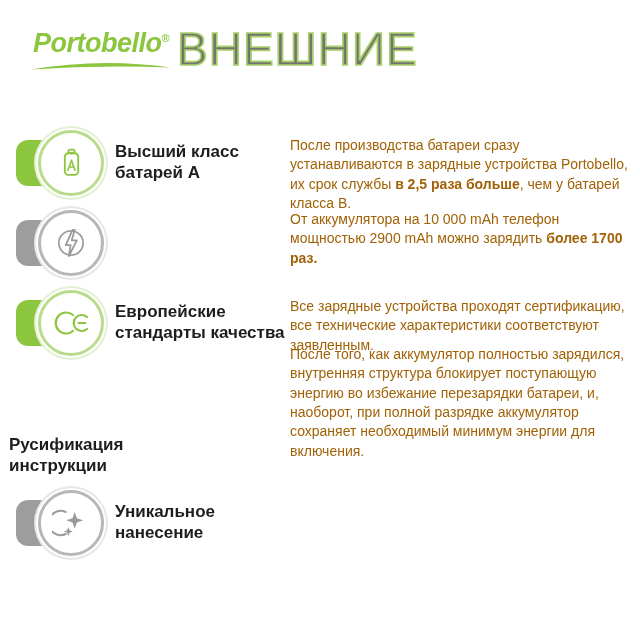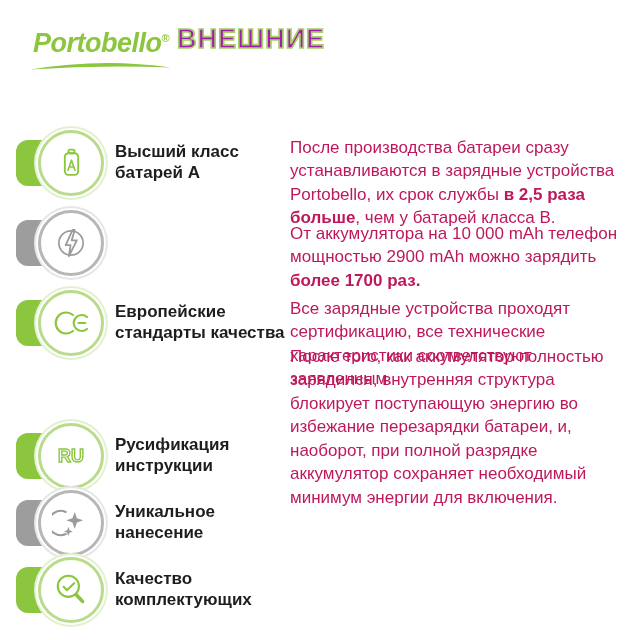--- a/index.html
+++ b/index.html
@@ -6,36 +6,36 @@
   .page{
     position:relative;width:640px;height:640px;background:#ffffff;overflow:hidden;
     font-family:"Liberation Sans",sans-serif;color:#1d1d1b;
   }
   
   .logo{position:absolute;left:28px;top:30px;width:146px;text-align:center;}
   .logo-text{color:#8cc63f;font-size:27px;font-weight:bold;font-style:italic;letter-spacing:-0.5px;line-height:1;}
   .logo-reg{font-size:11px;vertical-align:super;font-style:normal;}
   .logo-swoosh{display:block;margin:2px auto 0 auto;}
   .heading{position:absolute;left:177px;top:26px;
-    font-size:27px;font-weight:700;letter-spacing:1px;line-height:1.03;
-    color:#a21caf;-webkit-text-stroke:1.7px #a8d168;text-stroke:1.7px #a8d168;
+    font-size:46px;font-weight:400;letter-spacing:1px;line-height:1.03;
+    color:#737373;-webkit-text-stroke:1.7px #a8d168;text-stroke:1.7px #a8d168;
     white-space:nowrap;}
   
   .row{position:absolute;left:9px;display:flex;align-items:center;height:66px;width:300px;}
   .badge{position:relative;width:106px;height:66px;flex:none;}
   .tab{position:absolute;left:7px;top:10px;width:58px;height:46px;border-radius:12px;}
   .green .tab{background:#8cc63f;}
   .gray  .tab{background:#9d9d9d;}
   .circle{position:absolute;left:29px;top:0;width:60px;height:60px;border-radius:50%;
     background:#fff;border:3px solid;display:flex;align-items:center;justify-content:center;}
   .green .circle{border-color:#b9db8c;box-shadow:0 0 0 2px #fff,0 0 0 4px #e3f1d1;}
   .gray  .circle{border-color:#b7b7b7;box-shadow:0 0 0 2px #fff,0 0 0 4px #e7e7e7;}
   .title{font-size:17px;font-weight:bold;line-height:1.22;white-space:pre-line;width:200px;}
   
-  .para{position:absolute;left:290px;width:342px;font-size:17px;line-height:1.38;color:#be185d;}
+  .para{position:absolute;left:290px;width:342px;font-size:14px;line-height:1.38;color:#a16207;}
   .para .b{font-weight:bold;}
   svg{display:block;}
 </style>
 </head>
 <body>
 
 <div class="page">
 
   <div class="logo">
     <span class="logo-text"><span>Portobello</span><span class="logo-reg">®</span></span>
@@ -84,63 +84,41 @@
           <path d="M36 12 A8 8 0 1 0 36 24 M27.5 18 h6.8"></path>
         </svg>
       </div>
     </div>
     <div class="title">Европейские
 стандарты качества</div>
   </div>
 
 
   <div class="row" style="top:423px">
-    <div class="badge green">
-      <div class="tab"></div>
-      <div class="circle">
-        <svg width="38" height="38" viewBox="0 0 36 36">
-          <text x="18" y="24" text-anchor="middle" font-family="Liberation Sans, sans-serif" font-size="17" font-weight="bold" fill="none" stroke="#8cc63f" stroke-width="1.3">RU</text>
-        </svg>
-      </div>
-    </div>
     <div class="title">Русификация
 инструкции</div>
   </div>
 
   <div class="row" style="top:490px">
     <div class="badge gray">
       <div class="tab"></div>
       <div class="circle">
         <svg width="38" height="38" viewBox="0 0 36 36">
           <path d="M13 7.5 A11.5 11.5 0 1 0 13 28.5" fill="none" stroke="#9b9b9b" stroke-width="2" stroke-linecap="round"></path>
           <path d="M21.5 7.5 L23.6 13.4 L29.5 15.5 L23.6 17.6 L21.5 23.5 L19.4 17.6 L13.5 15.5 L19.4 13.4 Z" fill="#9b9b9b"></path>
           <path d="M15.5 21.8 L16.7 24.8 L19.7 26 L16.7 27.2 L15.5 30.2 L14.3 27.2 L11.3 26 L14.3 24.8 Z" fill="#9b9b9b"></path>
         </svg>
       </div>
     </div>
     <div class="title">Уникальное
 нанесение</div>
   </div>
 
-  <div class="row" style="top:557px">
-    <div class="badge green">
-      <div class="tab"></div>
-      <div class="circle">
-        <svg width="38" height="38" viewBox="0 0 36 36" fill="none" stroke="#8cc63f" stroke-linecap="round" stroke-linejoin="round">
-          <circle cx="15.5" cy="14.5" r="10" stroke-width="2"></circle>
-          <path d="M11 15 l3.2 3.2 L21 11.5" stroke-width="2"></path>
-          <path d="M23 22.5 L29 28.8" stroke-width="3.4"></path>
-        </svg>
-      </div>
-    </div>
-    <div class="title">Качество
-комплектующих</div>
-  </div>
 
   <div class="para" style="top:136px"><span>После производства батареи сразу устанавливаются в зарядные устройства Portobello, их срок службы </span><span class="b">в 2,5 раза больше</span><span>, чем у батарей класса B.</span></div>
 
-  <div class="para" style="top:222px"><span>От аккумулятора на 10 000 mAh телефон мощностью 2900 mAh можно зарядить </span><span class="b">более 1700 раз.</span><span></span></div>
+  <div class="para" style="top:210px"><span>От аккумулятора на 10 000 mAh телефон мощностью 2900 mAh можно зарядить </span><span class="b">более 1700 раз.</span><span></span></div>
 
   <div class="para" style="top:297px"><span>Все зарядные устройства проходят сертификацию, все технические характеристики соответствуют заявленным.</span><span class="b"></span><span></span></div>
 
   <div class="para" style="top:345px"><span>После того, как аккумулятор полностью зарядился, внутренняя структура блокирует поступающую энергию во избежание перезарядки батареи, и, наоборот, при полной разрядке аккумулятор сохраняет необходимый минимум энергии для включения.</span><span class="b"></span><span></span></div>
 
 </div>
 
 </body></html>

